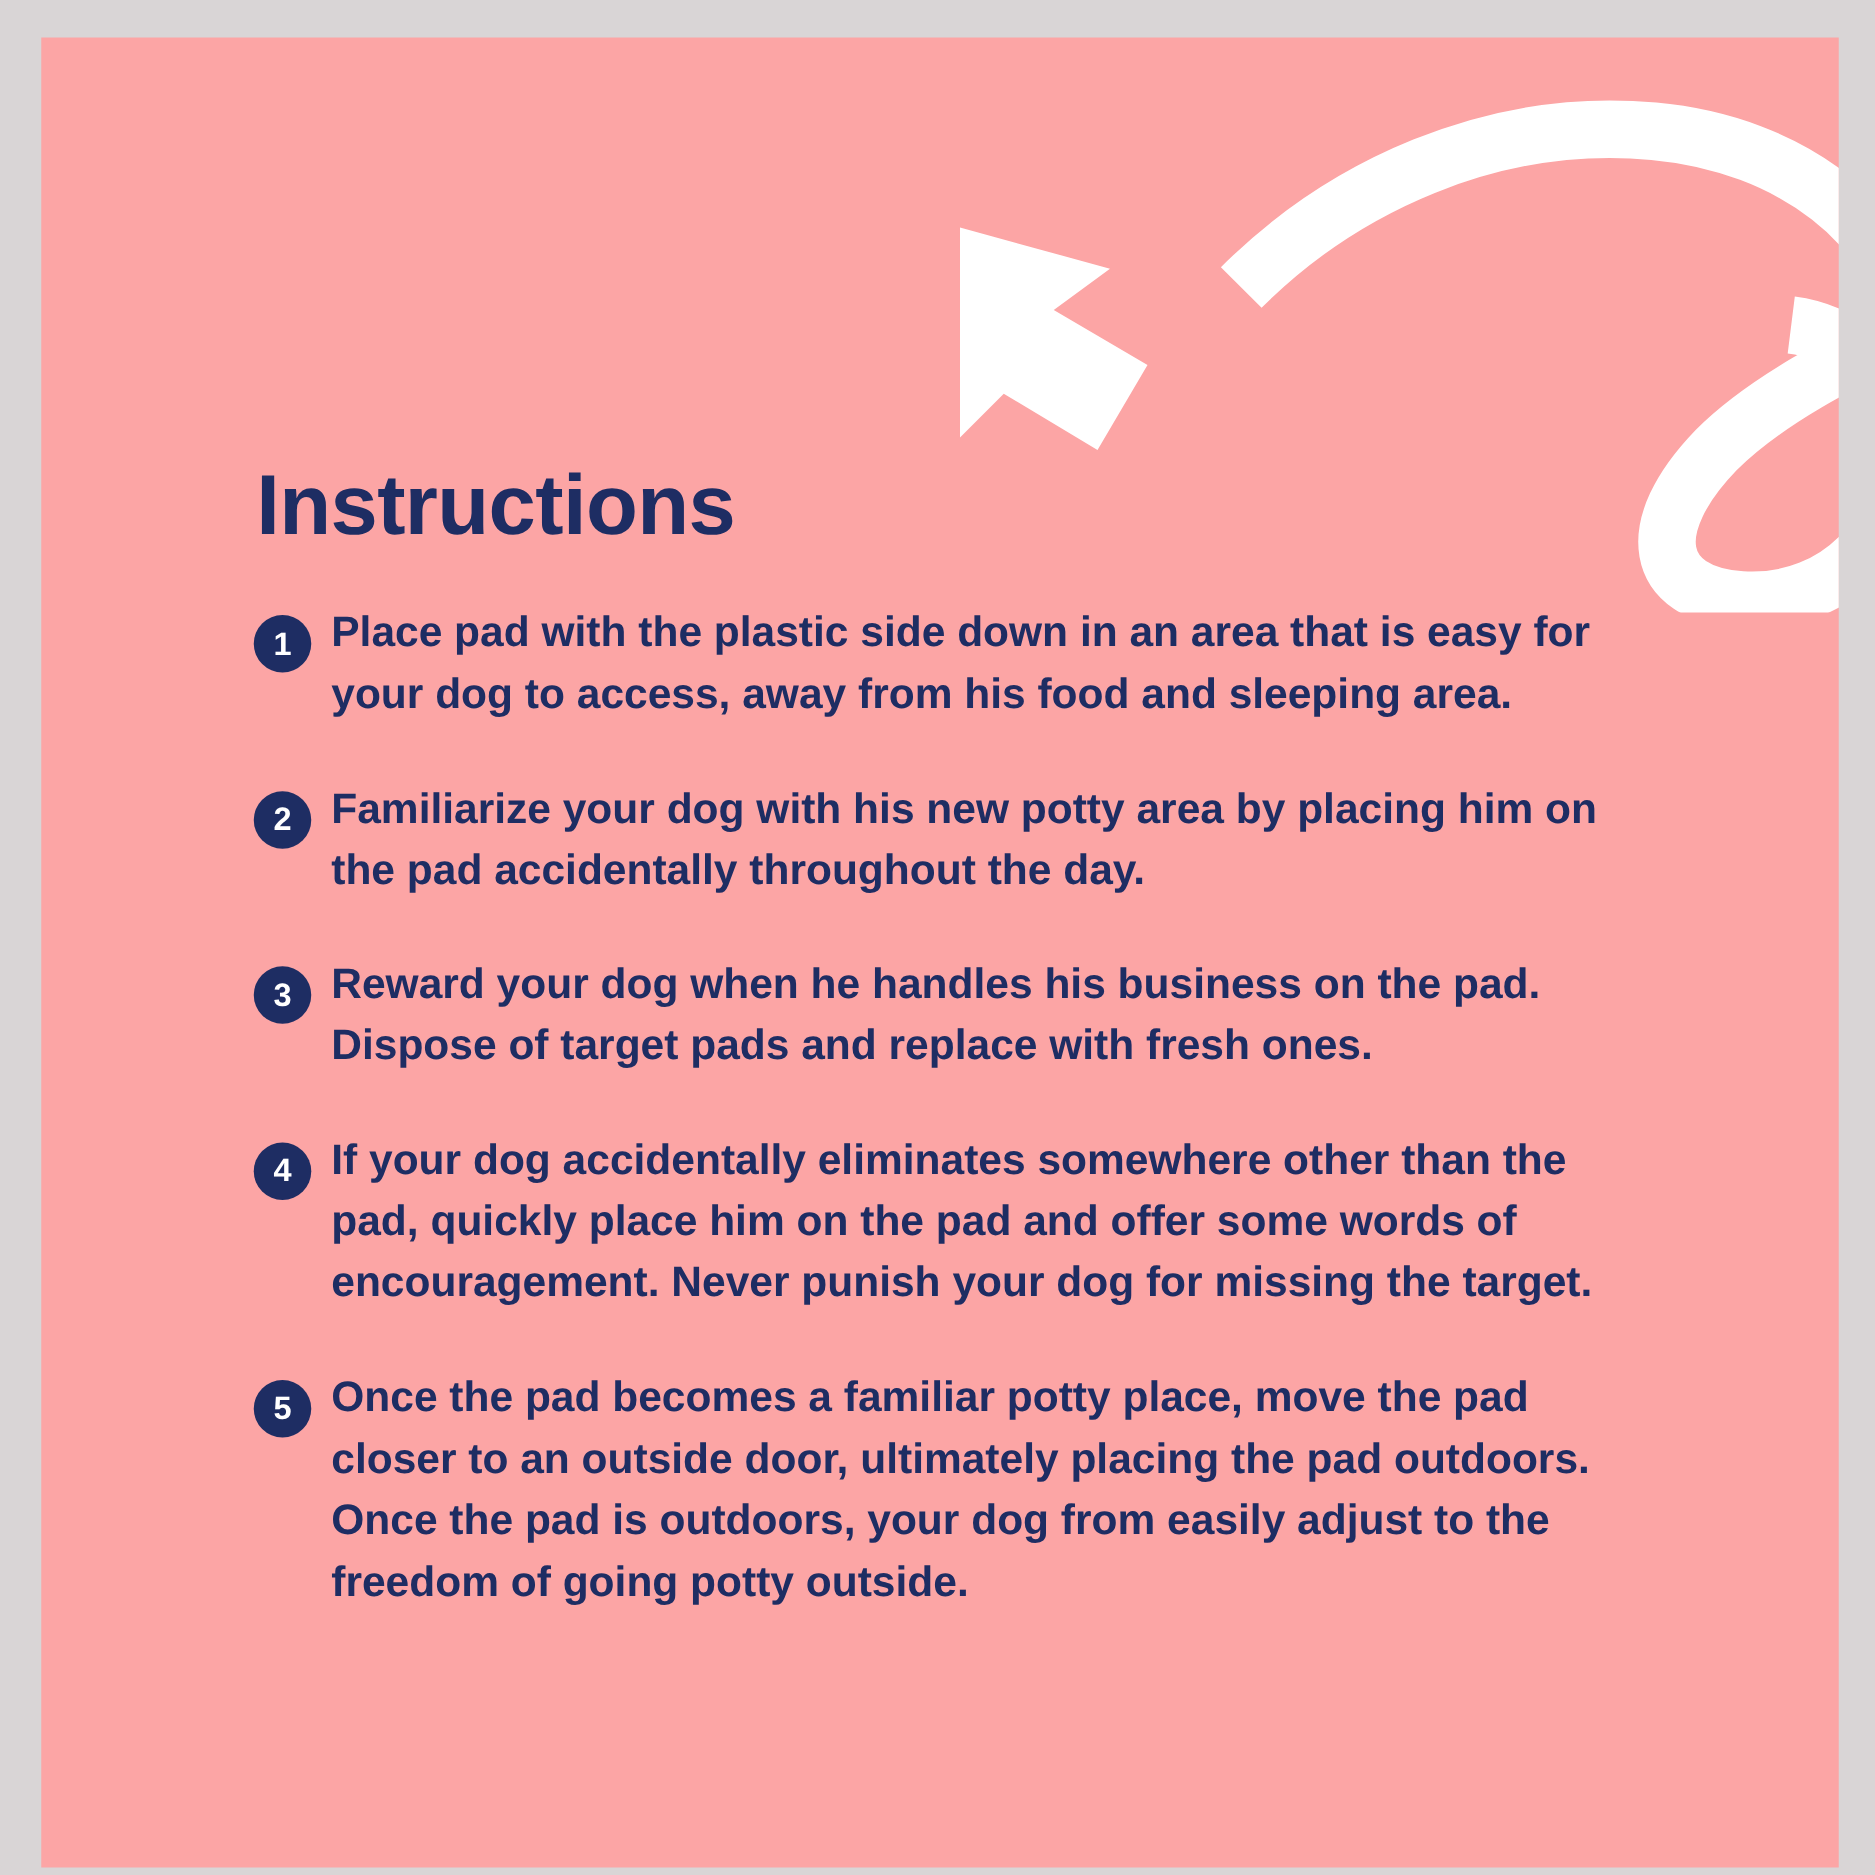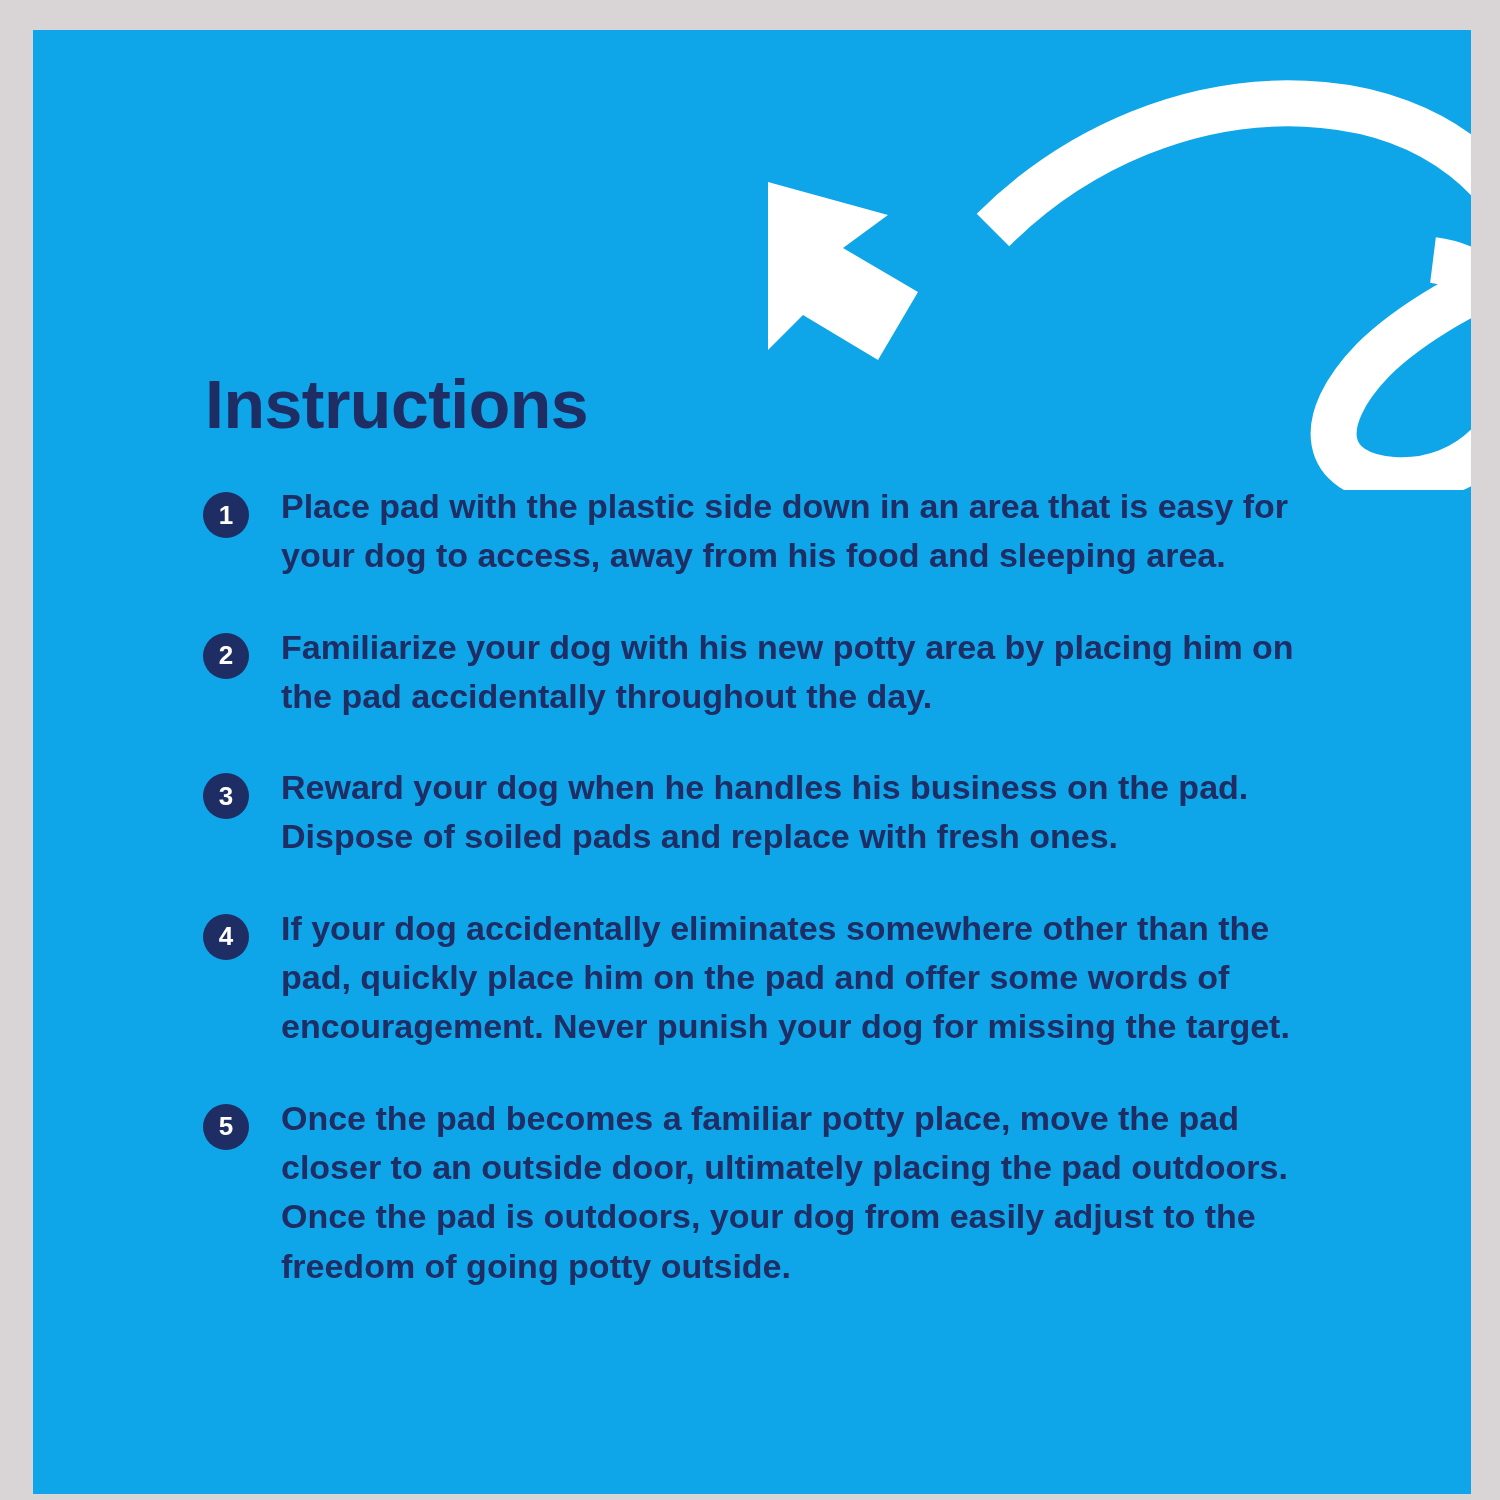--- a/index.html
+++ b/index.html
@@ -13,21 +13,21 @@
     font-family: "Liberation Sans", sans-serif;
     overflow: hidden;
   }
 
   .panel {
     position: absolute;
     left: 33px;
     top: 30px;
     width: 1438px;
     height: 1464px;
-    background: #0ea5e9;
+    background: #fca5a5;
     overflow: hidden;
   }
 
   
   .arrow-decor {
     position: absolute;
     left: 640px;
     top: 30px;
     width: 860px;
     height: 430px;
@@ -72,21 +72,21 @@
     color: #ffffff;
     font-size: 26px;
     font-weight: bold;
     display: flex;
     align-items: center;
     justify-content: center;
     margin-top: 10px;
   }
 
   .step-text {
-    margin-left: 32px;
+    margin-left: 16px;
     font-size: 34px;
     line-height: 1.45;
     color: #1e2d63;
     font-weight: 600;
     max-width: 1060px;
   }
 </style>
 </head>
 <body>
 
@@ -107,21 +107,21 @@
       <li class="step">
         <span class="step-badge">1</span>
         <span class="step-text">Place pad with the plastic side down in an area that is easy for your dog to access, away from his food and sleeping area.</span>
       </li>
       <li class="step">
         <span class="step-badge">2</span>
         <span class="step-text">Familiarize your dog with his new potty area by placing him on the pad accidentally throughout the day.</span>
       </li>
       <li class="step">
         <span class="step-badge">3</span>
-        <span class="step-text">Reward your dog when he handles his business on the pad. Dispose of soiled pads and replace with fresh ones.</span>
+        <span class="step-text">Reward your dog when he handles his business on the pad. Dispose of target pads and replace with fresh ones.</span>
       </li>
       <li class="step">
         <span class="step-badge">4</span>
         <span class="step-text">If your dog accidentally eliminates somewhere other than the pad, quickly place him on the pad and offer some words of encouragement. Never punish your dog for missing the target.</span>
       </li>
       <li class="step">
         <span class="step-badge">5</span>
         <span class="step-text">Once the pad becomes a familiar potty place, move the pad closer to an outside door, ultimately placing the pad outdoors. Once the pad is outdoors, your dog from easily adjust to the freedom of going potty outside.</span>
       </li>
     </ol>

